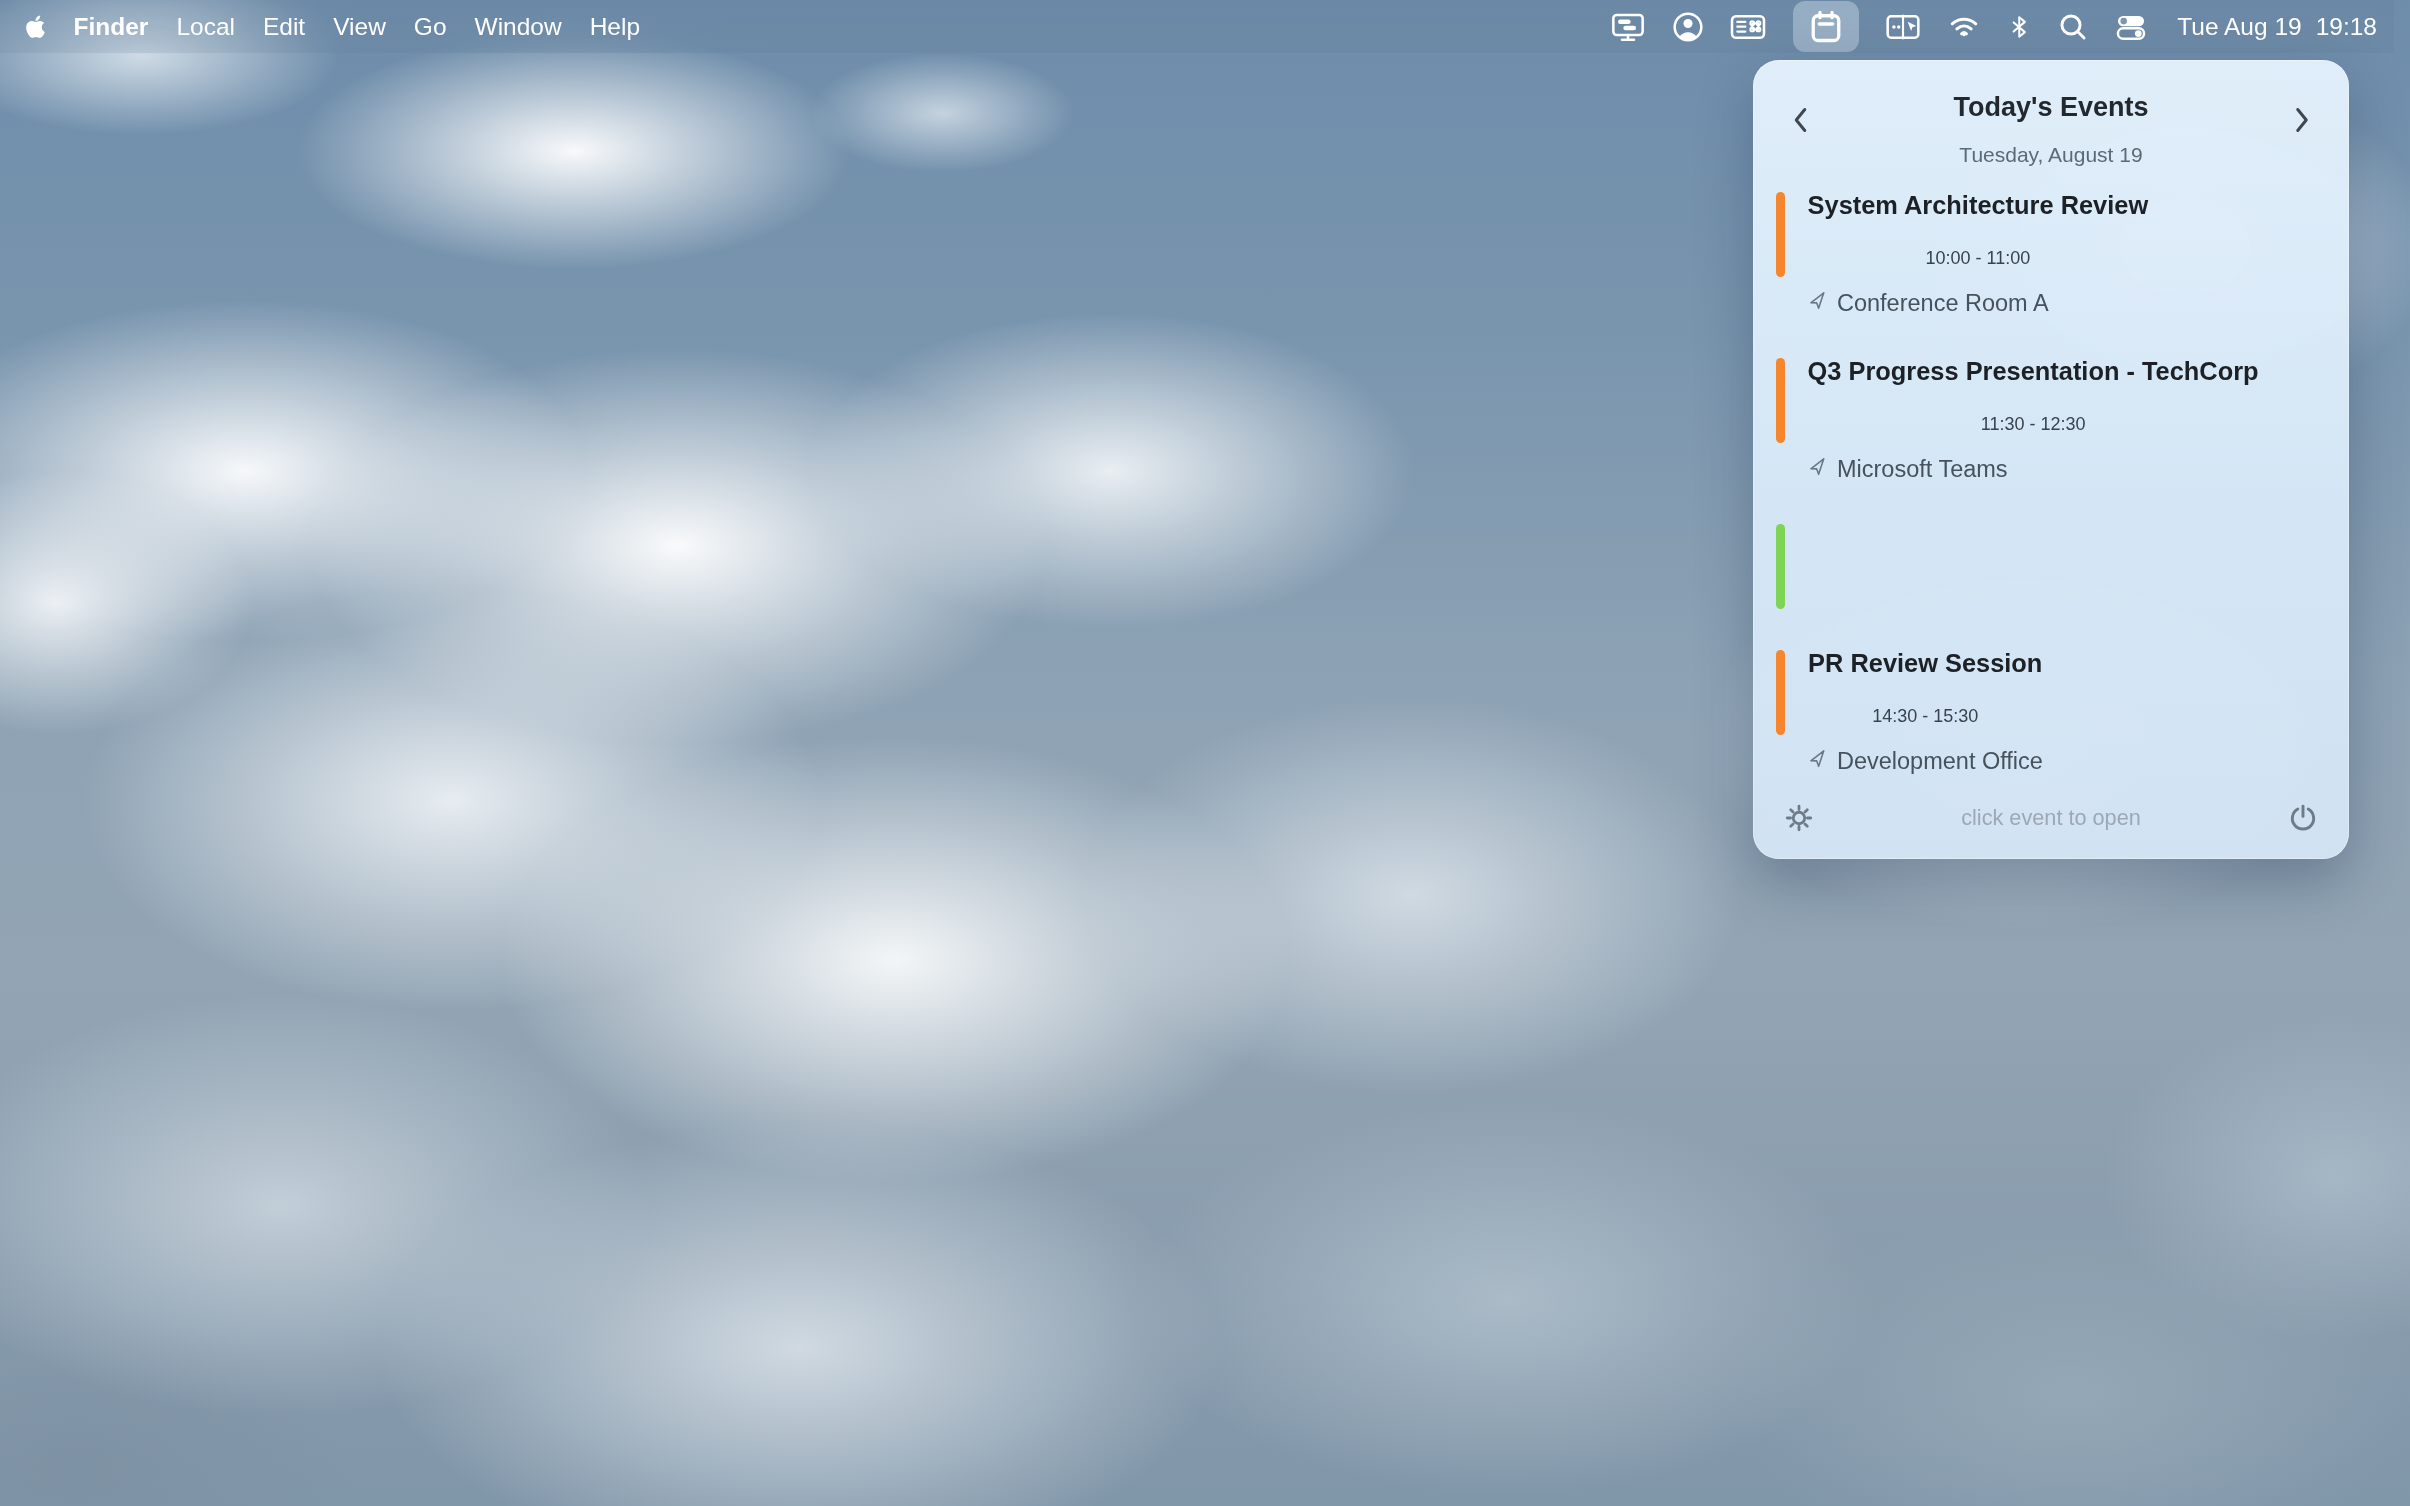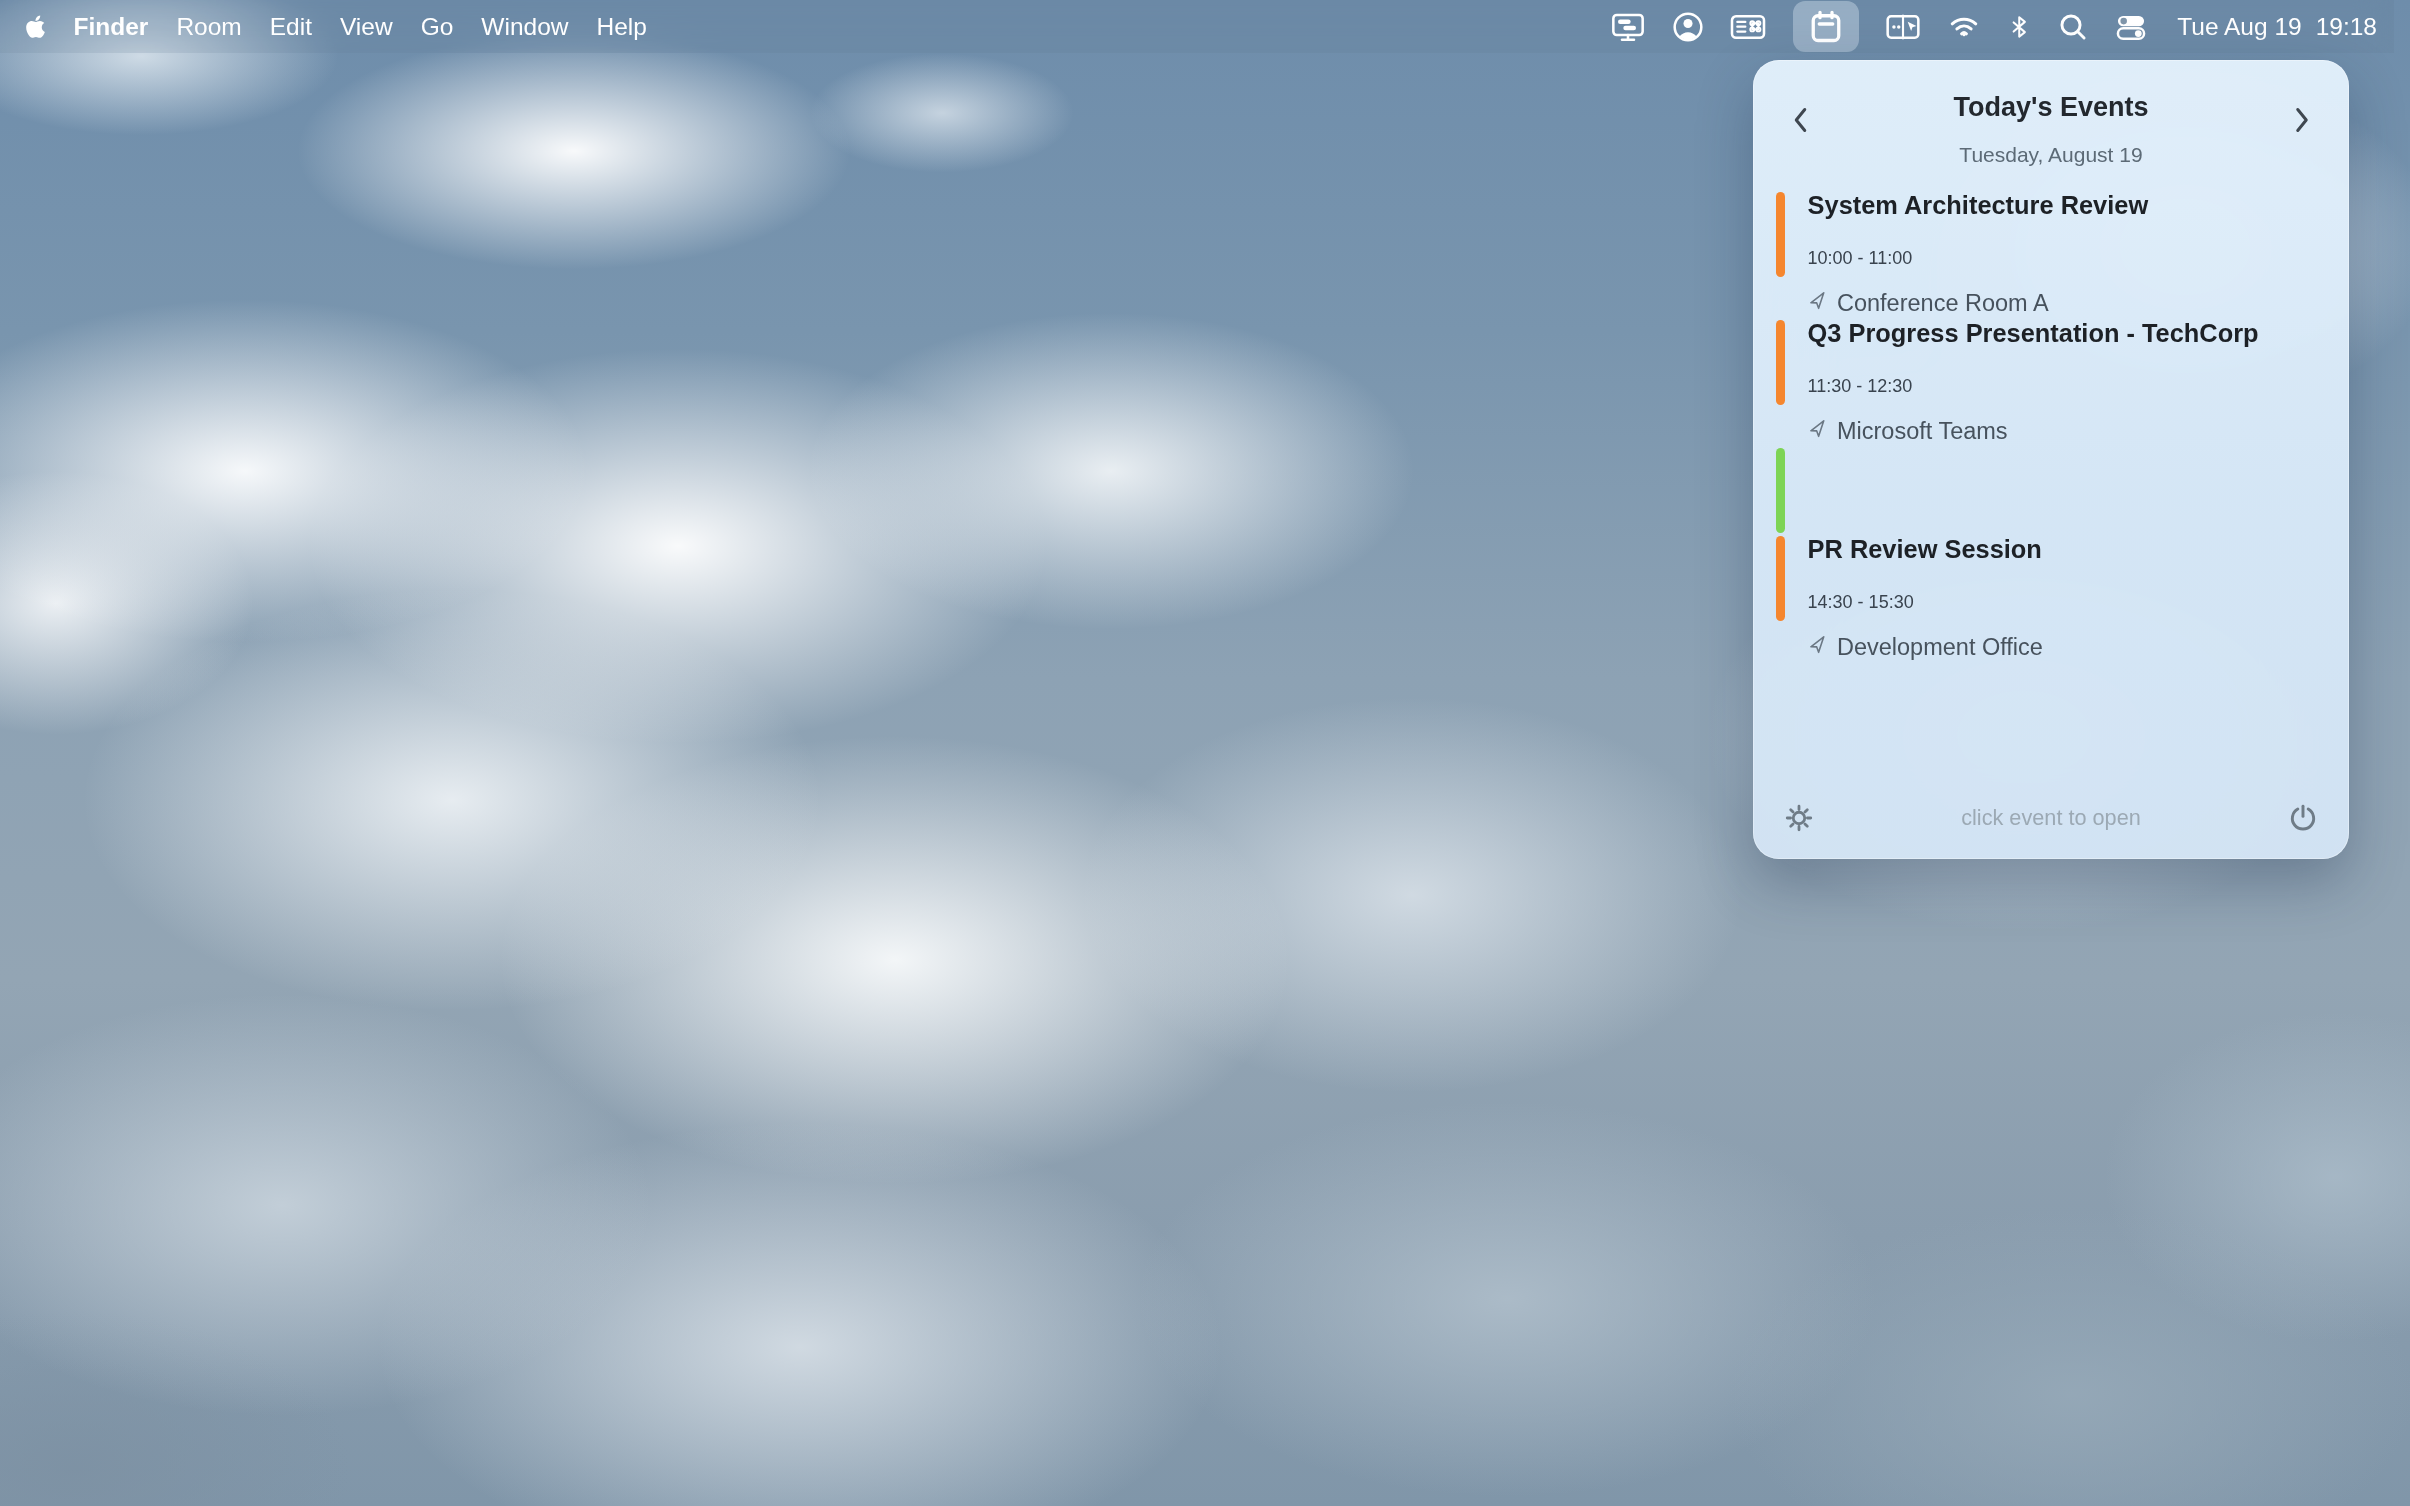--- a/index.html
+++ b/index.html
@@ -55,21 +55,21 @@
 
   .widget-header { position:relative; padding-top:30px; text-align:center; }
   .widget-title { font-size:27px; font-weight:600; color:#23282e; line-height:34px; }
   .widget-subtitle { font-size:21px; color:#5c6a76; line-height:26px; margin-top:18px; }
   .nav-btn { position:absolute; top:41px; width:38px; height:38px;
     background:none; border:none; cursor:pointer; display:flex;
     align-items:center; justify-content:center; }
   .nav-btn.prev { left:28px; }
   .nav-btn.next { right:28px; }
 
-  .events { display:flex; flex-direction:column; margin-top:21px; padding:0 32px 0 22.6px; }
+  .events { display:flex; flex-direction:column; gap:38px; margin-top:21px; padding:0 32px 0 22.6px;text-align:center; }
   .event { display:flex; gap:22.6px; cursor:pointer; }
   .event-bar { width:9.4px; height:85px; border-radius:5.6px; flex:none; margin-top:2.8px; }
   .event-title { font-size:25.4px; font-weight:600; color:#1d2126; line-height:32px; }
   .event-time { font-size:18px; color:#39434e; line-height:28px; margin-top:23px; }
   .event-loc { display:flex; align-items:center; gap:9.4px; font-size:23.5px;
     color:#47525d; line-height:28px; margin-top:17px; }
   .event-loc svg { flex:none; }
 
   .widget-footer { position:absolute; left:0; right:0; bottom:19px; height:45px;
     display:flex; align-items:center; justify-content:space-between; padding:0 30px; }
@@ -83,21 +83,21 @@
 <div class="wallpaper"></div>
 
 <div class="menubar">
   <div class="menubar-left">
     <span class="apple menu-item">
       <svg width="21" height="25.4" viewBox="0 0 384 512" fill="#fff">
           <path d="M318.7 268.7c-.2-36.7 16.4-64.4 50-84.8-18.8-26.9-47.2-41.7-84.7-44.6-35.5-2.7-74.3 20.7-88.5 20.7-15 0-49.4-19.7-76.4-19.7C63.3 141.2 4 184.8 4 273.5q0 39.3 14.4 81.2c12.8 36.7 59 126.7 107.2 125.2 25.2-.6 43-17.9 75.8-17.9 31.8 0 48.3 17.9 76.4 17.9 48.6-.7 90.4-82.5 102.6-119.3-65.2-30.7-61.7-90-61.7-91.9zm-56.6-164.2c27.3-32.4 24.8-61.9 24-72.5-24.1 1.4-52 16.4-67.9 34.9-17.5 19.8-27.8 44.3-25.6 71.9 26.1 2 49.9-11.4 69.5-34.3z"></path>
         </svg>
     </span>
     <span class="app-name menu-item">Finder</span>
-    <span class="menu-item">Room</span>
+    <span class="menu-item">Local</span>
     <span class="menu-item">Edit</span>
     <span class="menu-item">View</span>
     <span class="menu-item">Go</span>
     <span class="menu-item">Window</span>
     <span class="menu-item">Help</span>
   </div>
 
   <div class="menubar-right">
     <span class="status-icon">
       <svg width="36" height="32" viewBox="0 0 26 24" fill="none" stroke="#fff" stroke-width="1.9">

